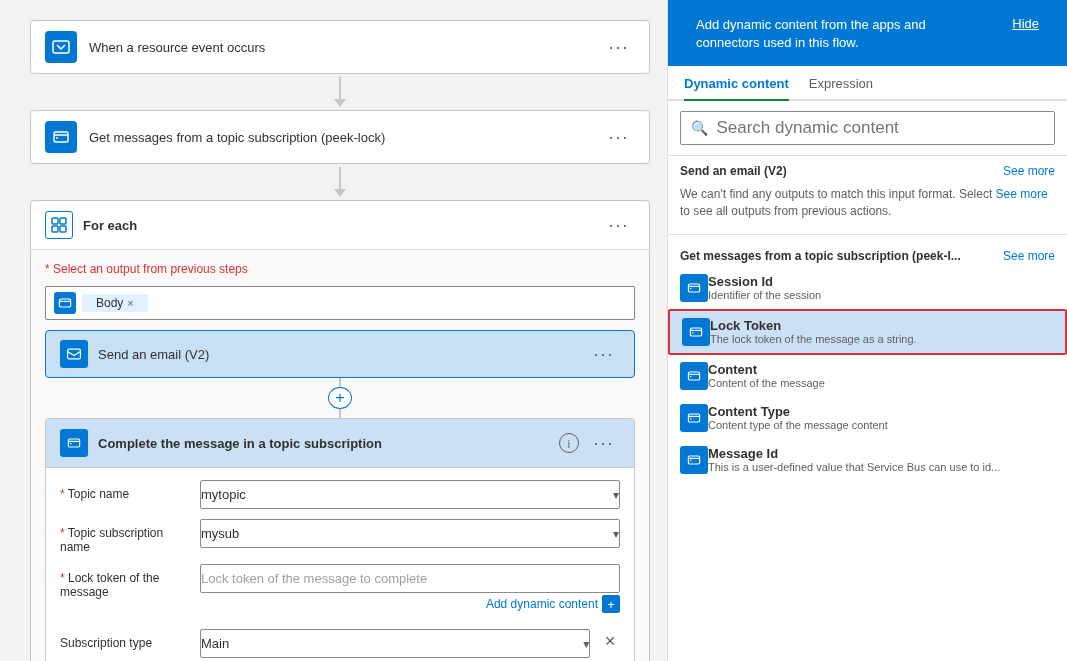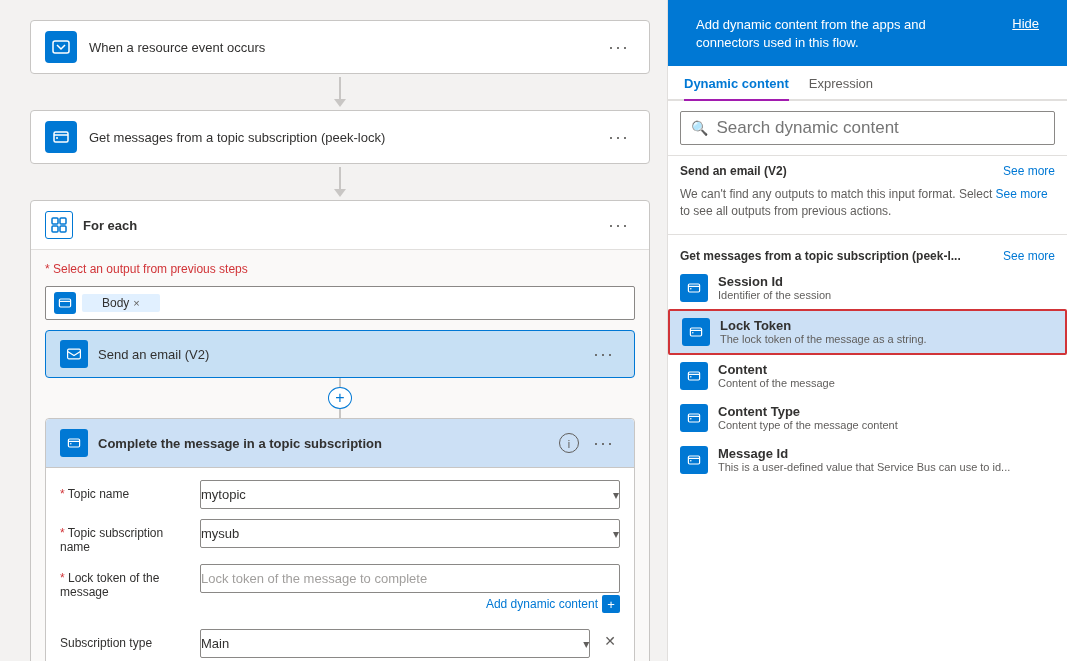--- a/index.html
+++ b/index.html
@@ -135,21 +135,21 @@
       border: 1px solid #8a8886;
       border-radius: 2px;
       padding: 5px 8px;
       background: #fff;
       margin-bottom: 10px;
     }
     .tag {
       background: #e1f0ff;
       color: #323130;
       border-radius: 2px;
-      padding: 2px 20px;
+      padding: 2px 14px;
       font-size: 12px;
       display: flex;
       align-items: center;
       gap: 4px;
     }
     .tag-x {
       cursor: pointer;
       color: #605e5c;
       font-size: 11px;
     }
@@ -352,21 +352,21 @@
       padding: 10px 0 8px;
       font-size: 13px;
       color: #605e5c;
       cursor: pointer;
       border-bottom: 2px solid transparent;
       margin-bottom: -2px;
     }
     .panel-tab.active {
       color: #0078d4;
       font-weight: 600;
-      border-bottom: 2px solid #a21caf;
+      border-bottom: 2px solid #15803d;
     }
 
     .panel-search {
       padding: 10px 12px;
       border-bottom: 1px solid #e1dfdd;
     }
     .search-box {
       display: flex;
       align-items: center;
       border: 1px solid #8a8886;
@@ -424,21 +424,21 @@
       height: 1px;
       background: #e1dfdd;
       margin: 6px 0;
     }
 
     .dynamic-item {
       display: flex;
       align-items: center;
       padding: 7px 12px;
       cursor: pointer;
-      gap: 10px;
+      gap: 0;
     }
     .dynamic-item.selected {
       background: #cce0f5;
       border: 1.5px solid #d13438;
     }
 
     .dyn-icon {
       width: 28px;
       height: 28px;
       background: #0078d4;

